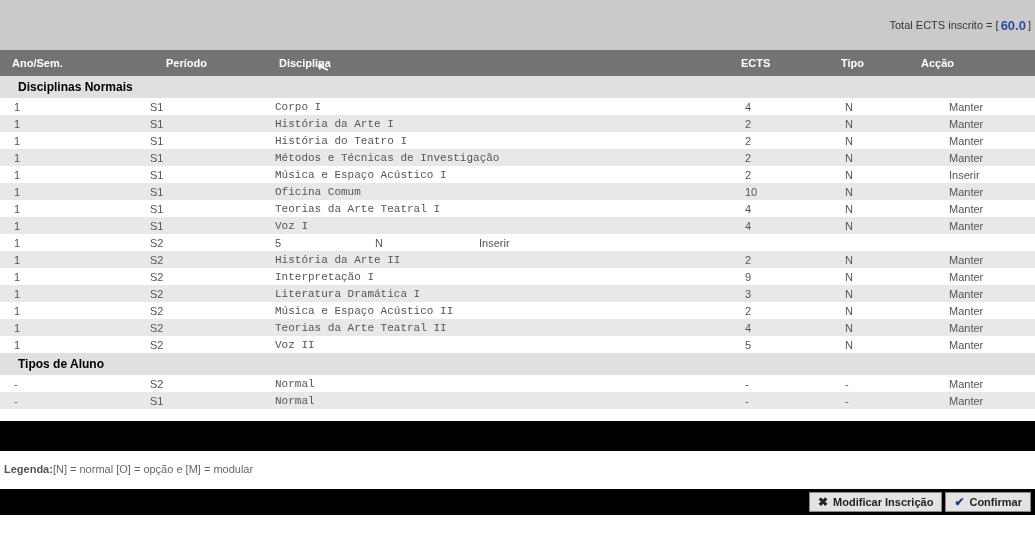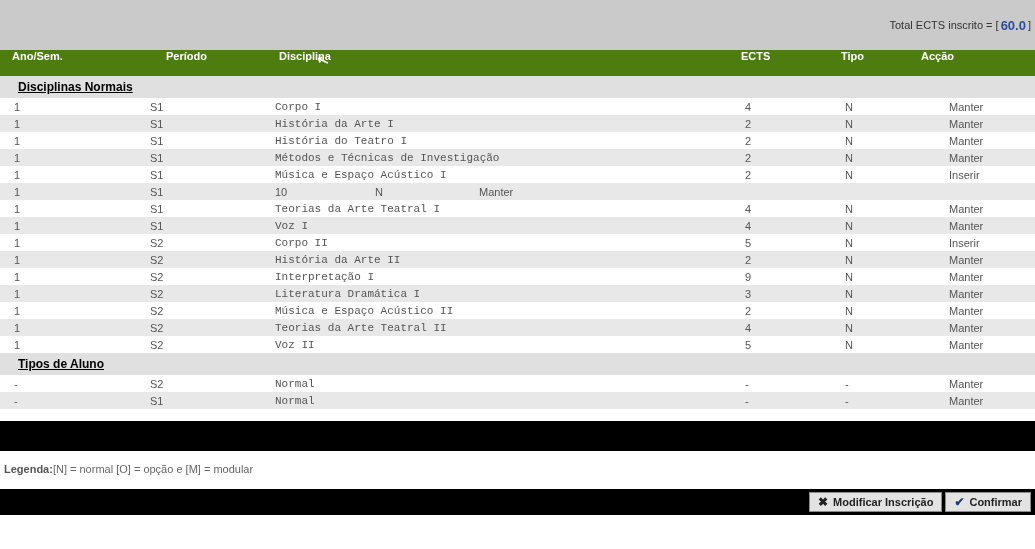--- a/index.html
+++ b/index.html
@@ -21,24 +21,25 @@
     color: #333;
     font-size: 11px;
   }
   .topbar .ects-val {
     color: #2b4f9e;
     font-weight: bold;
     font-size: 13px;
     margin: 16px 2px;
   }
   .header-row {
-    background: #4d7c0f;
+    background: #737373;
     color: #fff;
     font-weight: bold;
     display: flex;
+    align-items: center;
     height: 26px;
     font-size: 11px;
   }
   .header-row .c1 { width: 150px; padding-left: 12px; }
   .header-row .c2 { width: 129px; padding-left: 16px; }
   .header-row .c3 { width: 462px; position: relative; }
   .header-row .c4 { width: 100px; }
   .header-row .c5 { width: 80px; }
   .header-row .c6 { width: 100px; }
 
@@ -51,21 +52,20 @@
     color: #fff;
     pointer-events: none;
   }
 
   .section-title {
     background: #e0e0e0;
     font-weight: bold;
     font-size: 12px;
     padding: 4px 0 4px 18px;
     color: #000;
-    text-decoration: underline;
   }
   .rows-wrap { }
   .row {
     display: flex;
     align-items: center;
     height: 17px;
     font-size: 11px;
     color: #555;
   }
   .row:nth-child(odd) { background: #fff; }
@@ -175,20 +175,21 @@
       <div class="c1">1</div>
       <div class="c2">S1</div>
       <div class="c3">Música e Espaço Acústico I</div>
       <div class="c4">2</div>
       <div class="c5">N</div>
       <div class="c6">Inserir</div>
     </div>
     <div class="row">
       <div class="c1">1</div>
       <div class="c2">S1</div>
+      <div class="c3">Oficina Comum</div>
       <div class="c4">10</div>
       <div class="c5">N</div>
       <div class="c6">Manter</div>
     </div>
     <div class="row">
       <div class="c1">1</div>
       <div class="c2">S1</div>
       <div class="c3">Teorias da Arte Teatral I</div>
       <div class="c4">4</div>
       <div class="c5">N</div>
@@ -198,21 +199,20 @@
       <div class="c1">1</div>
       <div class="c2">S1</div>
       <div class="c3">Voz I</div>
       <div class="c4">4</div>
       <div class="c5">N</div>
       <div class="c6">Manter</div>
     </div>
     <div class="row">
       <div class="c1">1</div>
       <div class="c2">S2</div>
-      <div class="c3">Corpo II</div>
       <div class="c4">5</div>
       <div class="c5">N</div>
       <div class="c6">Inserir</div>
     </div>
     <div class="row">
       <div class="c1">1</div>
       <div class="c2">S2</div>
       <div class="c3">História da Arte II</div>
       <div class="c4">2</div>
       <div class="c5">N</div>

